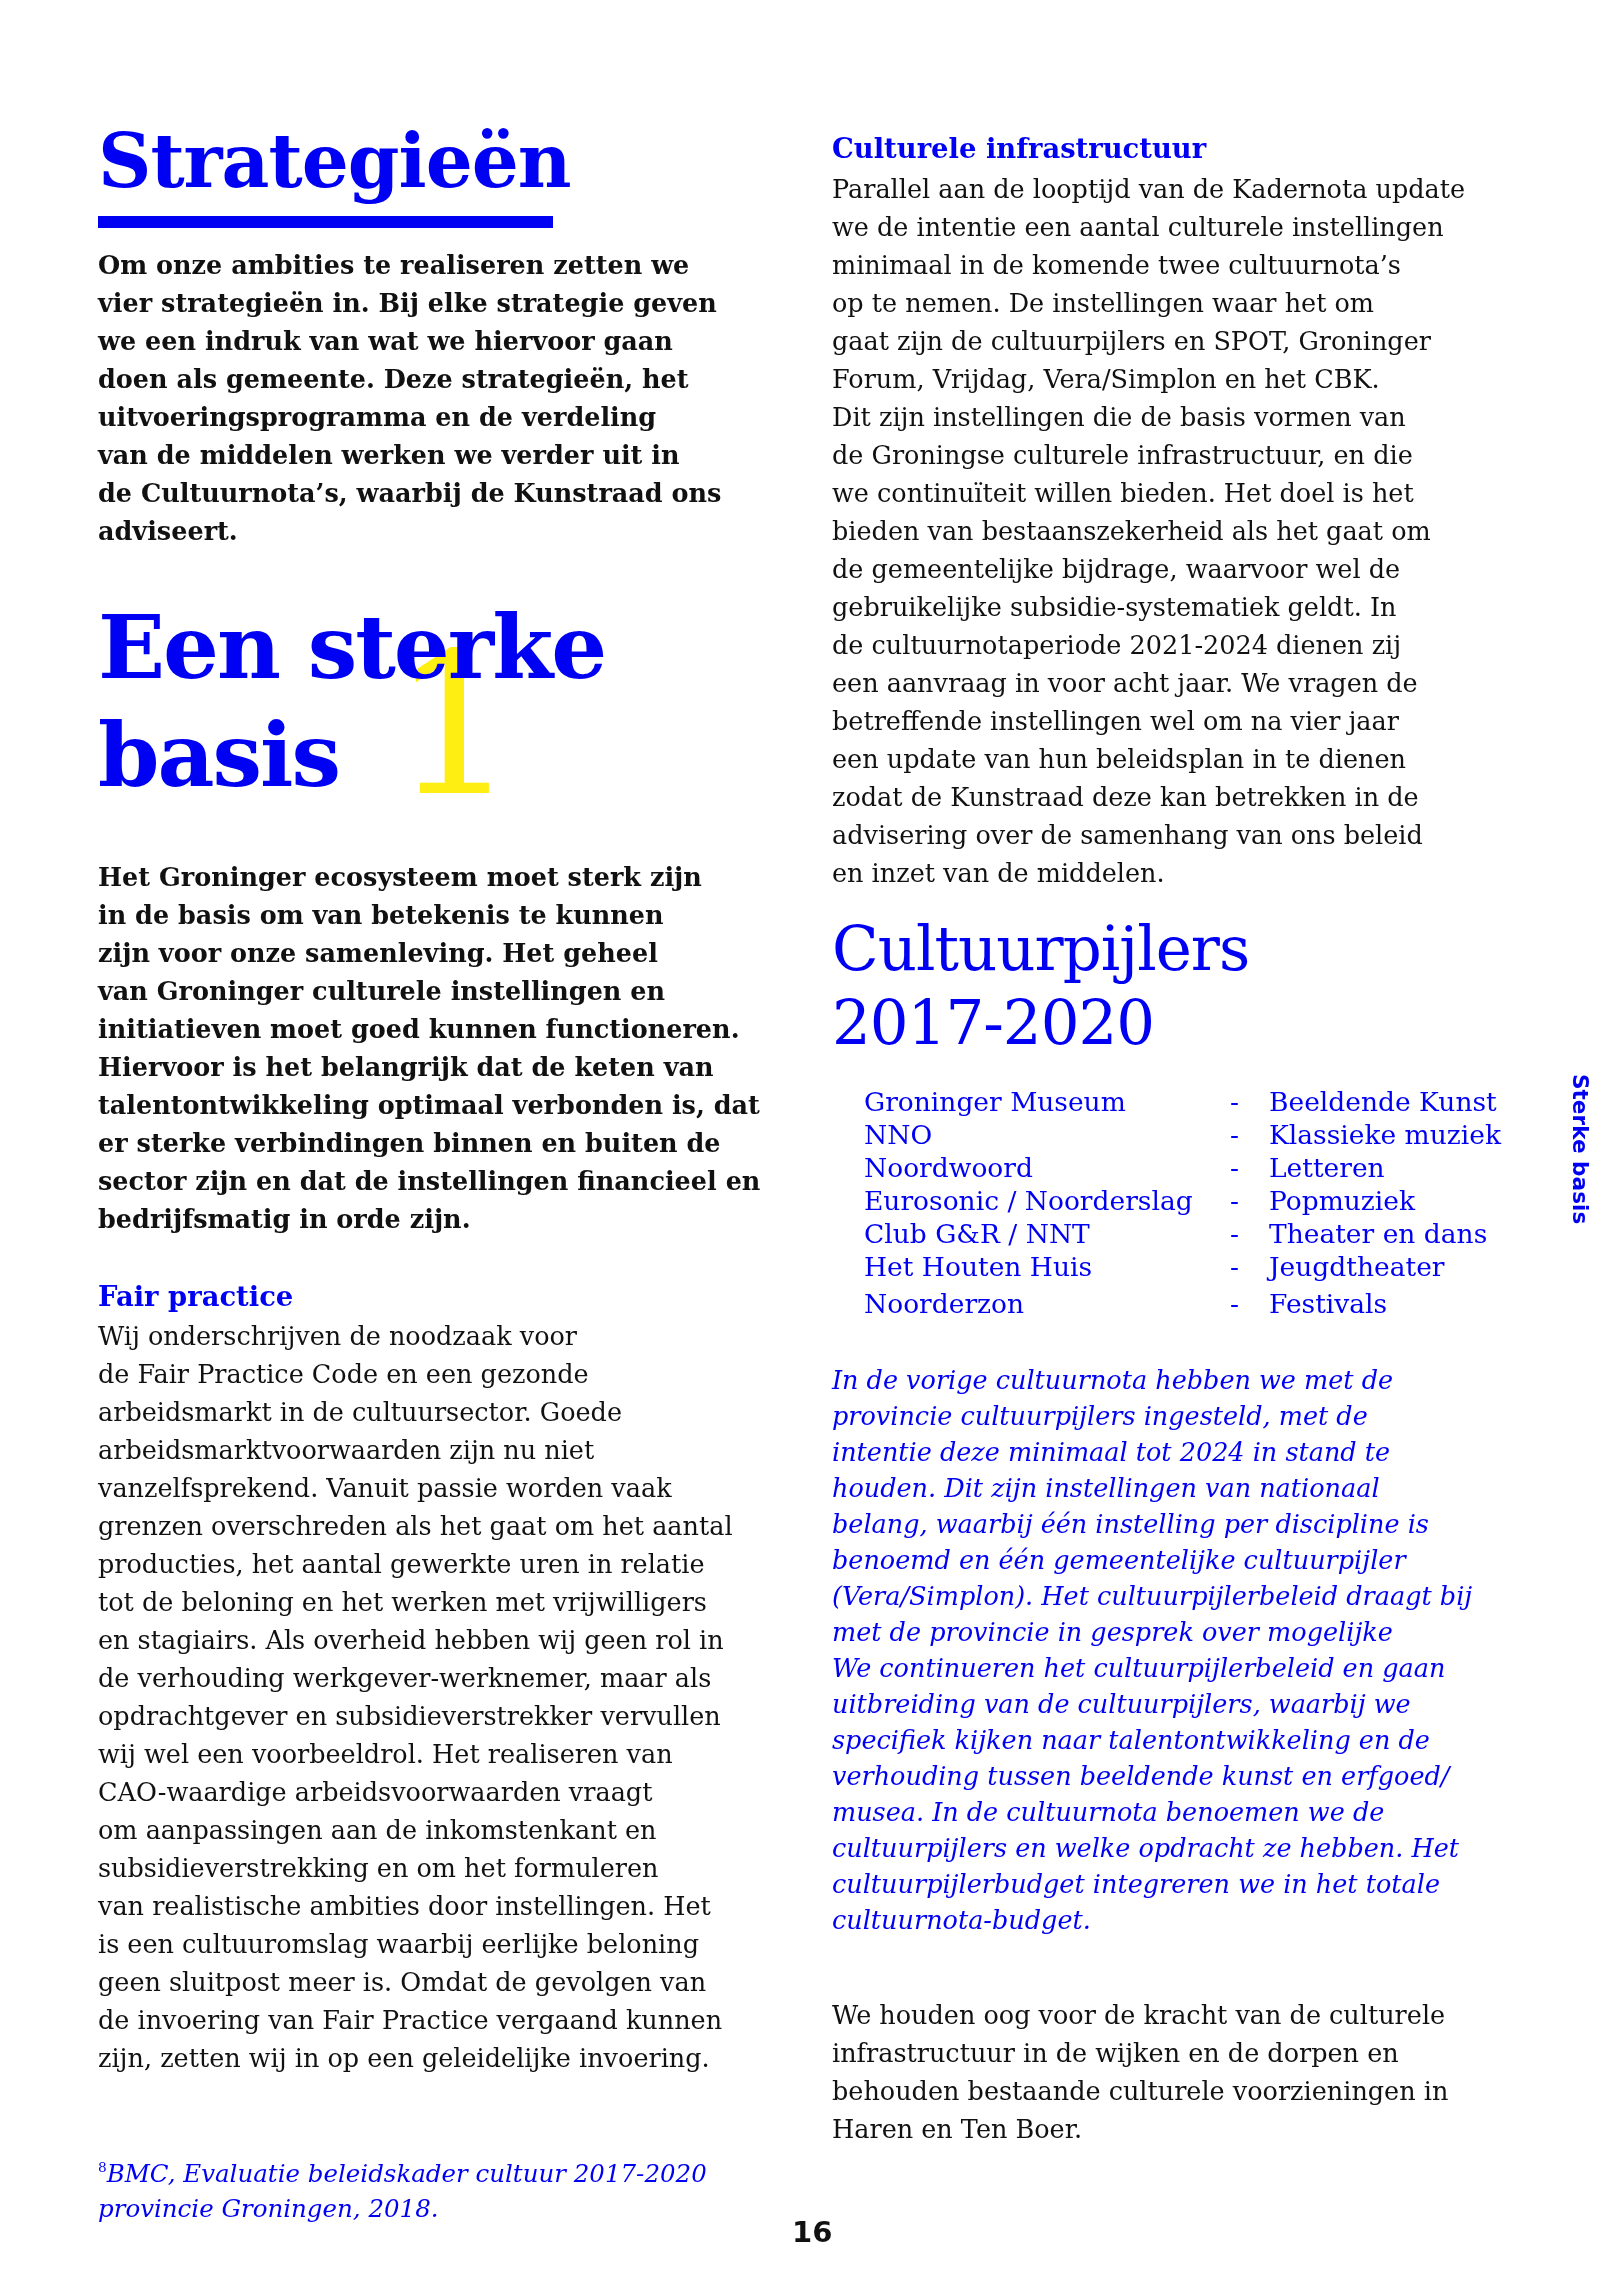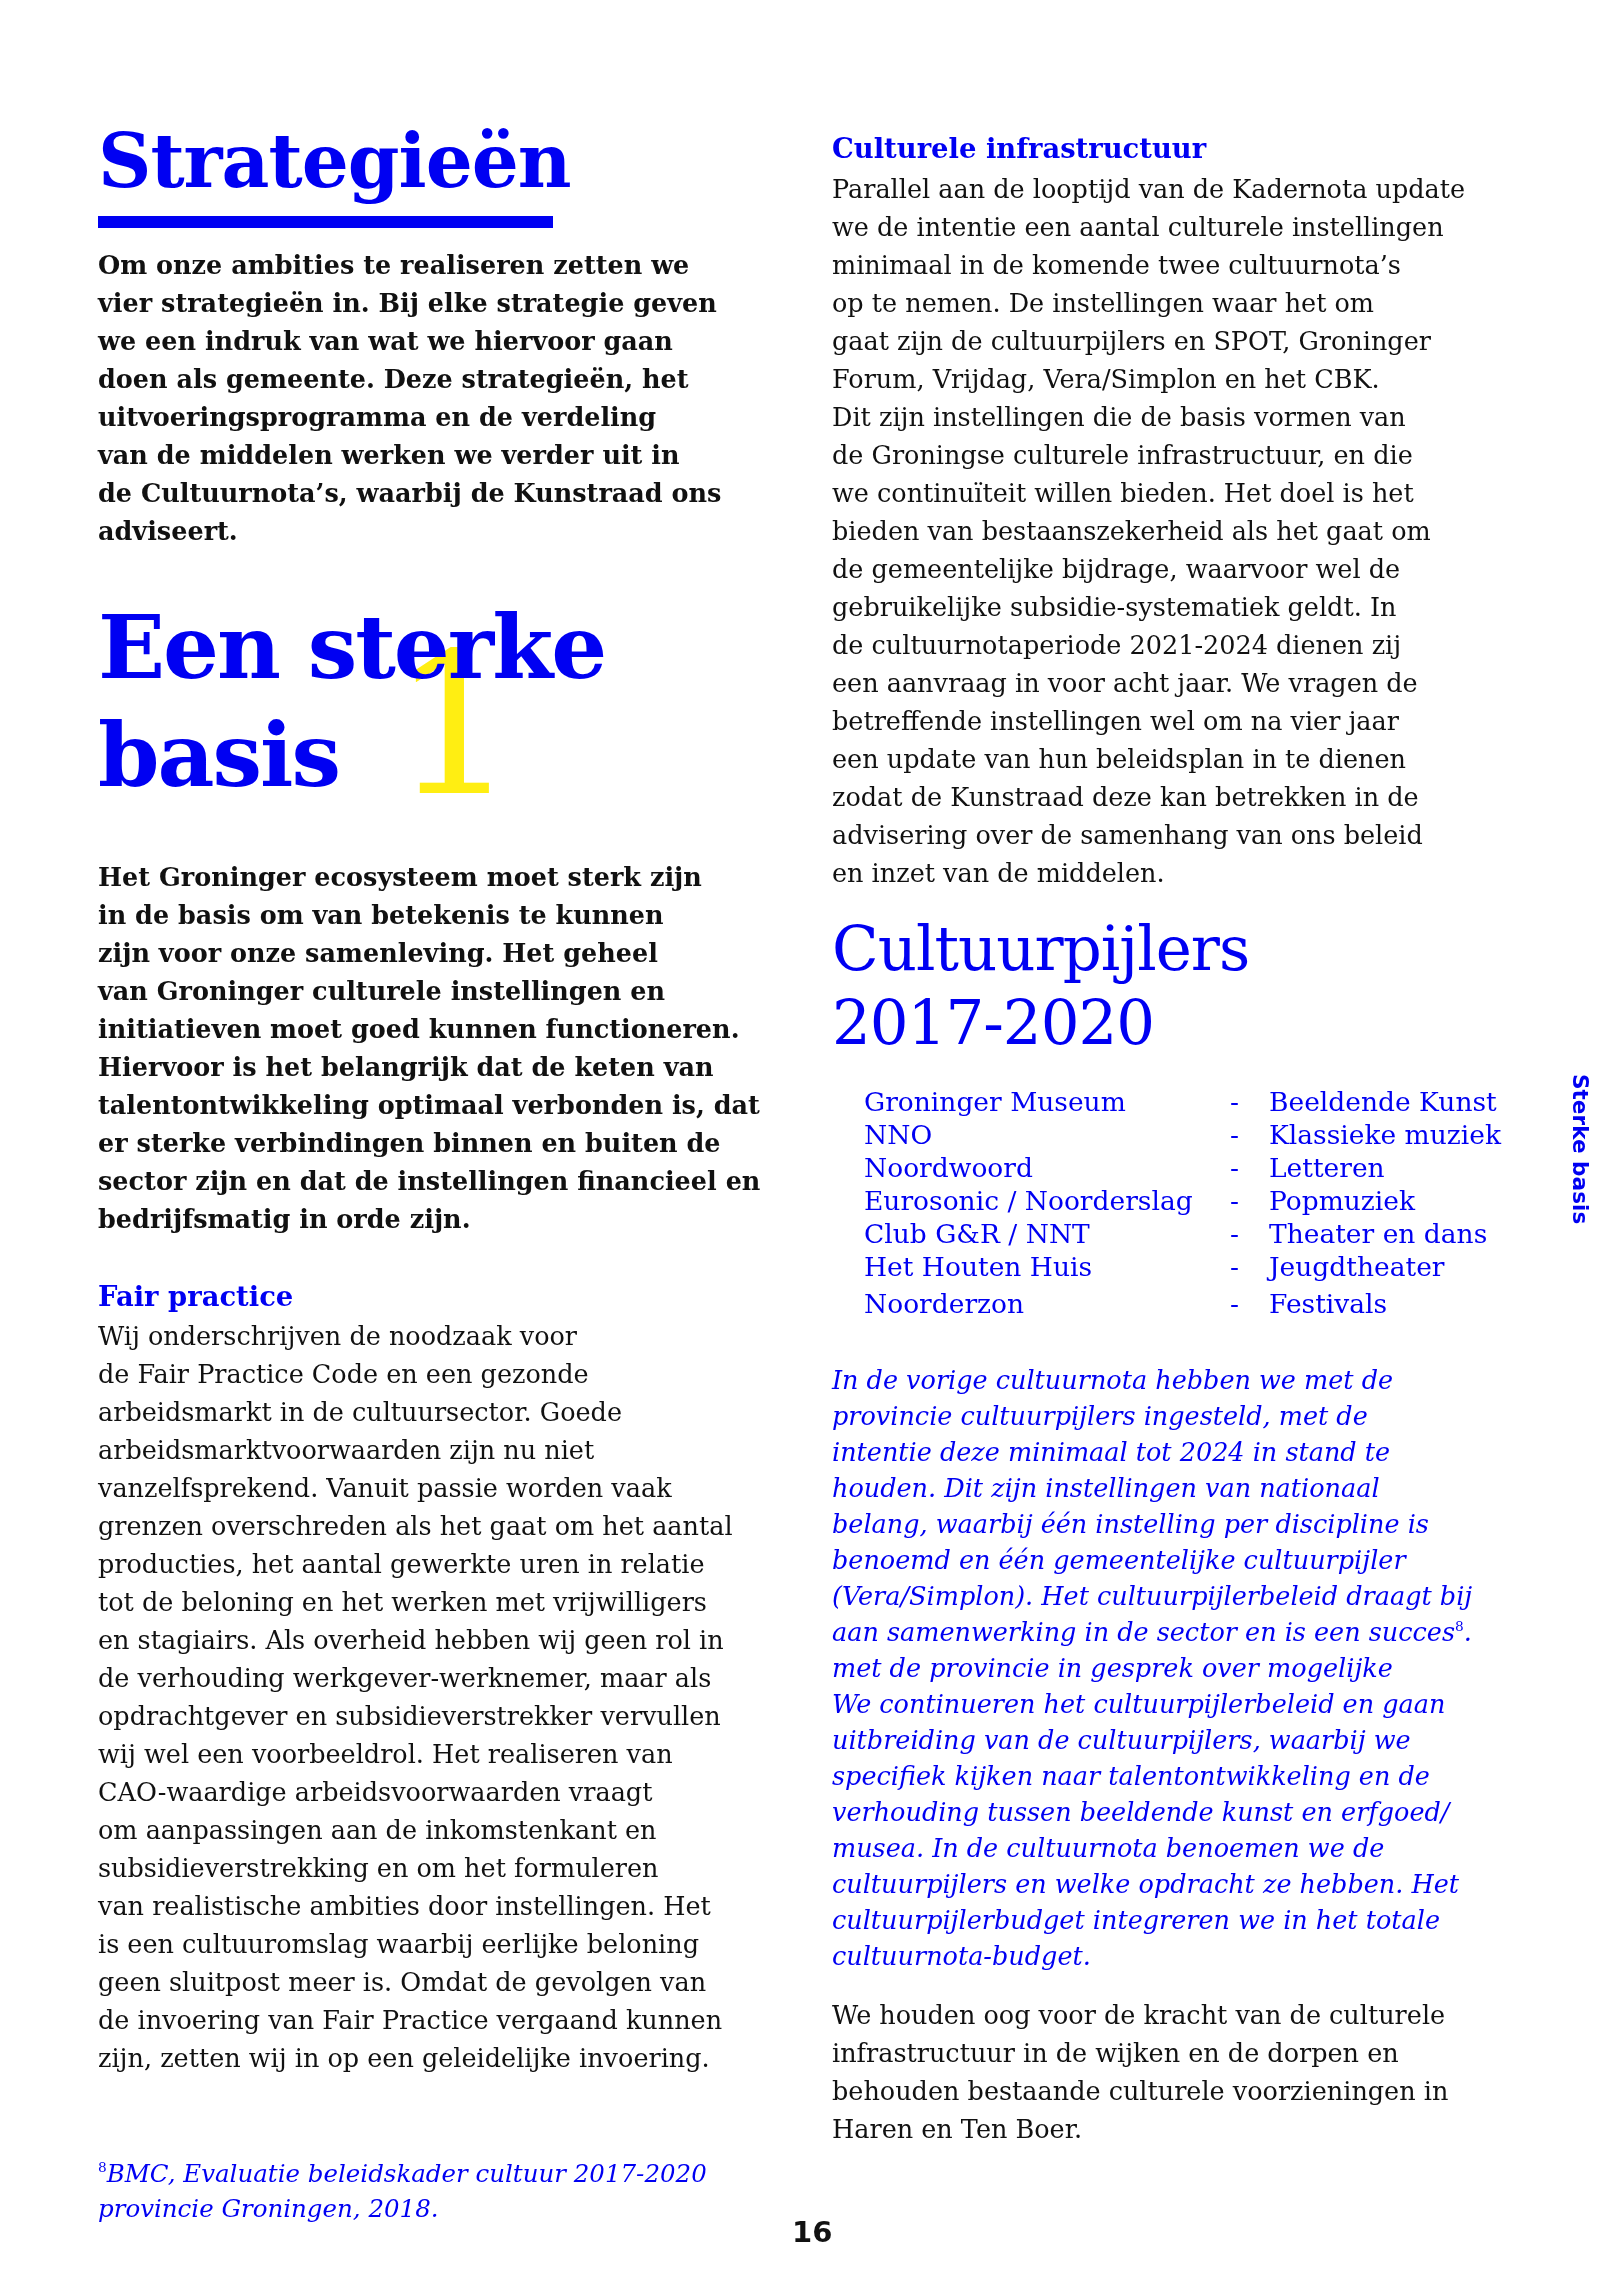--- a/index.html
+++ b/index.html
@@ -195,21 +195,20 @@
 
 <div id="italic-para" class="abs blue">
   <div class="lines">
     <div>In de vorige cultuurnota hebben we met de</div>
     <div>provincie cultuurpijlers ingesteld, met de</div>
     <div>intentie deze minimaal tot 2024 in stand te</div>
     <div>houden. Dit zijn instellingen van nationaal</div>
     <div>belang, waarbij één instelling per discipline is</div>
     <div>benoemd en één gemeentelijke cultuurpijler</div>
     <div>(Vera/Simplon). Het cultuurpijlerbeleid draagt bij</div>
-    <div><span>aan samenwerking in de sector en is een succes</span><sup>8</sup><span>.</span></div>
     <div>met de provincie in gesprek over mogelijke</div>
     <div>We continueren het cultuurpijlerbeleid en gaan</div>
     <div>uitbreiding van de cultuurpijlers, waarbij we</div>
     <div>specifiek kijken naar talentontwikkeling en de</div>
     <div>verhouding tussen beeldende kunst en erfgoed/</div>
     <div>musea. In de cultuurnota benoemen we de</div>
     <div>cultuurpijlers en welke opdracht ze hebben. Het</div>
     <div>cultuurpijlerbudget integreren we in het totale</div>
     <div>cultuurnota-budget.</div>
   </div>

